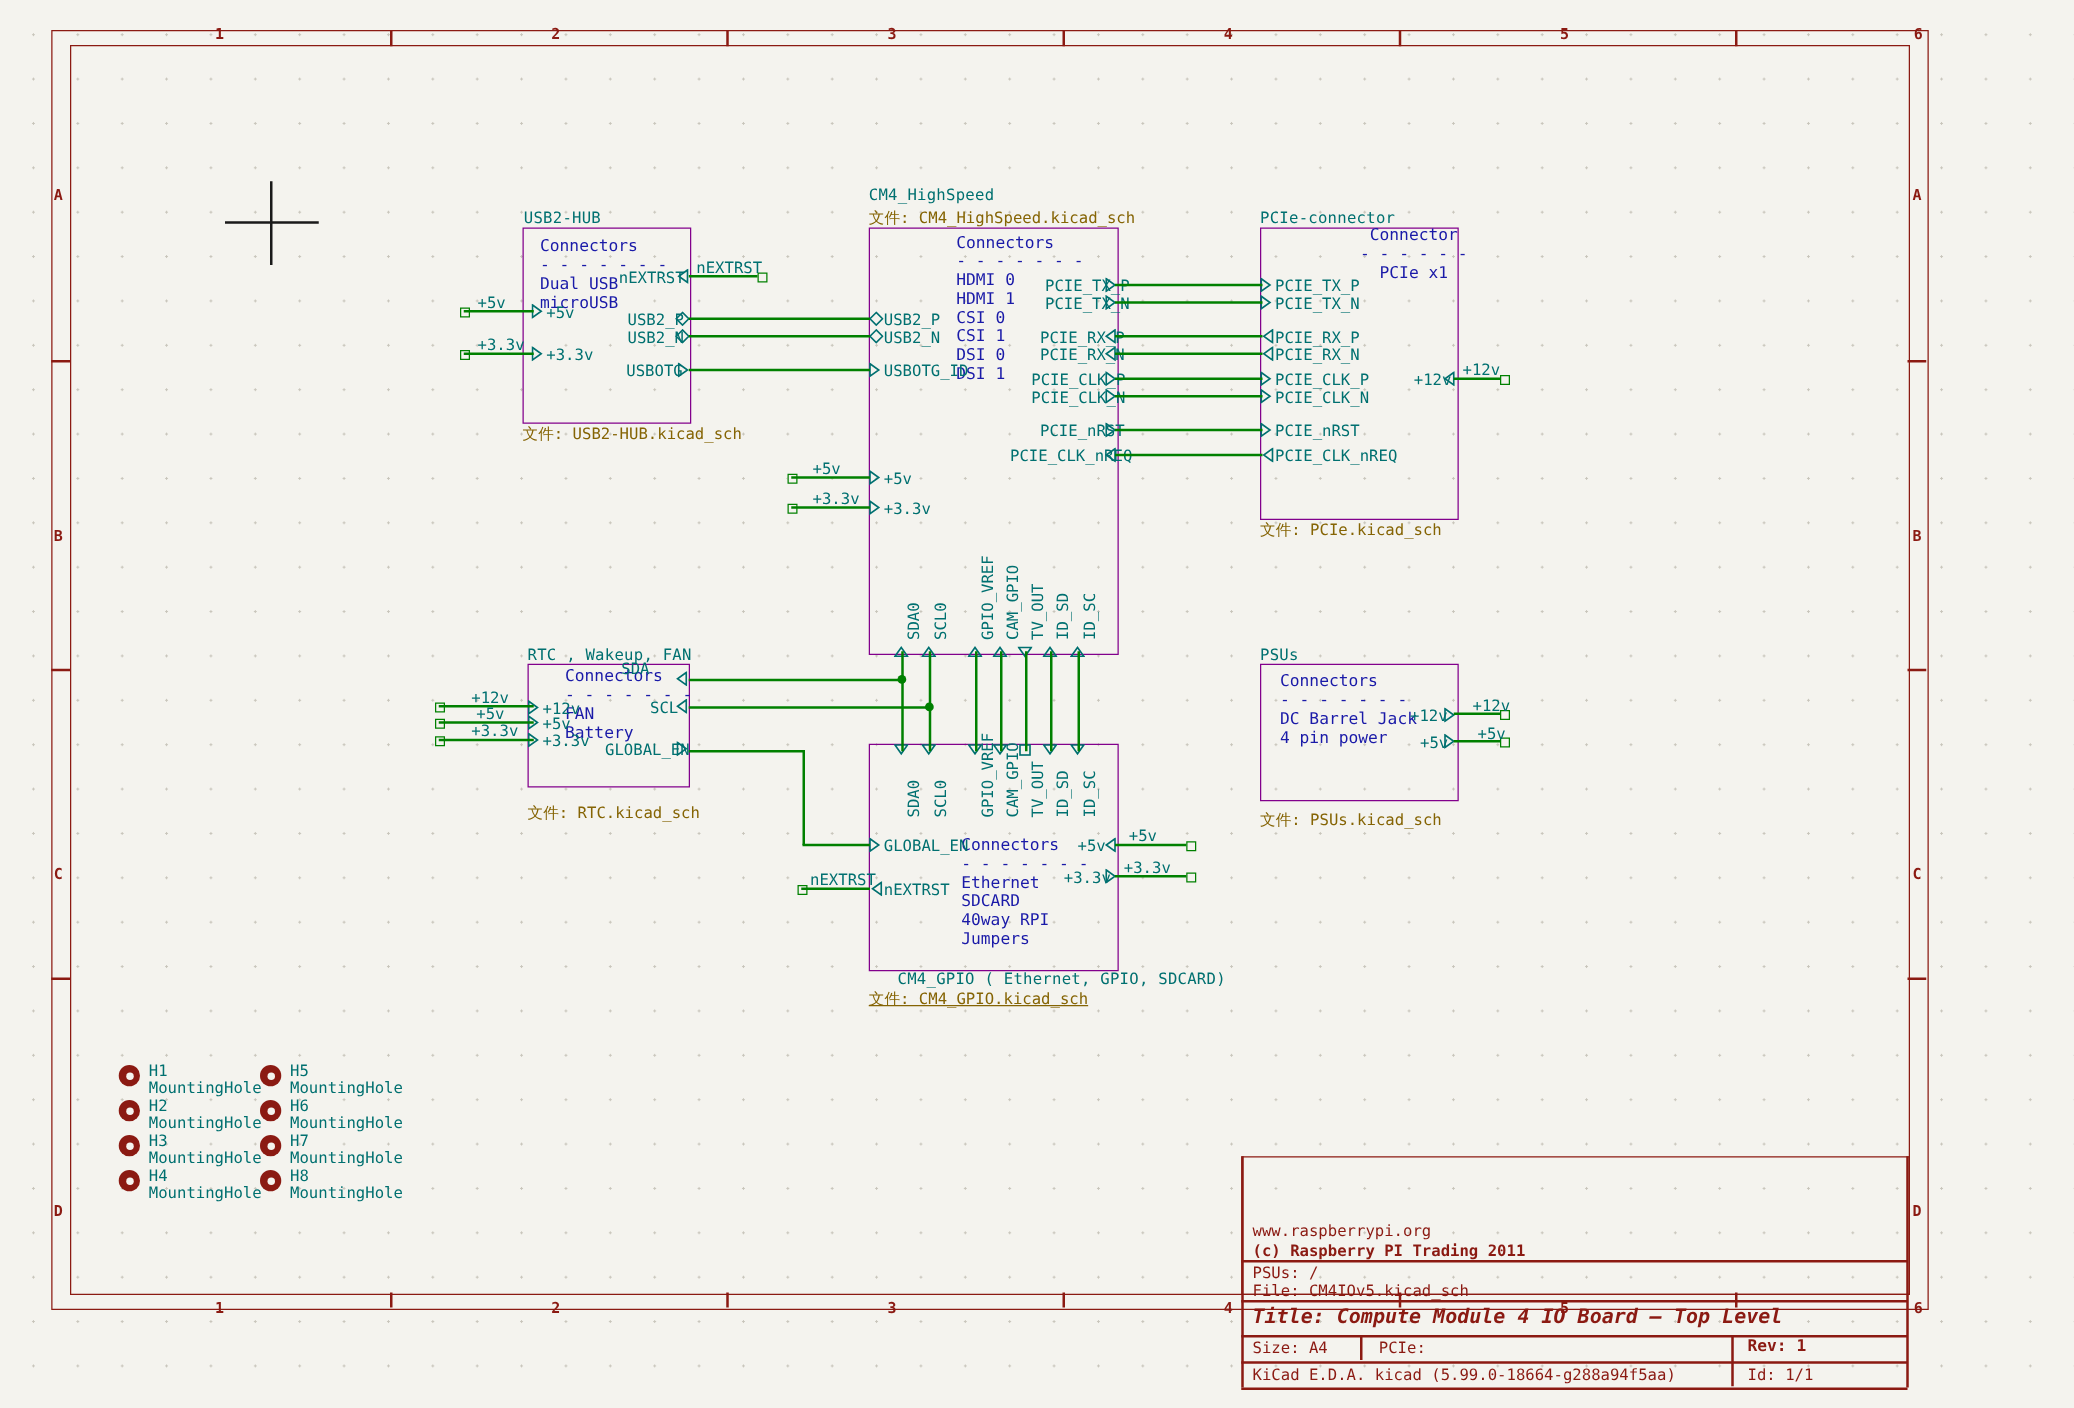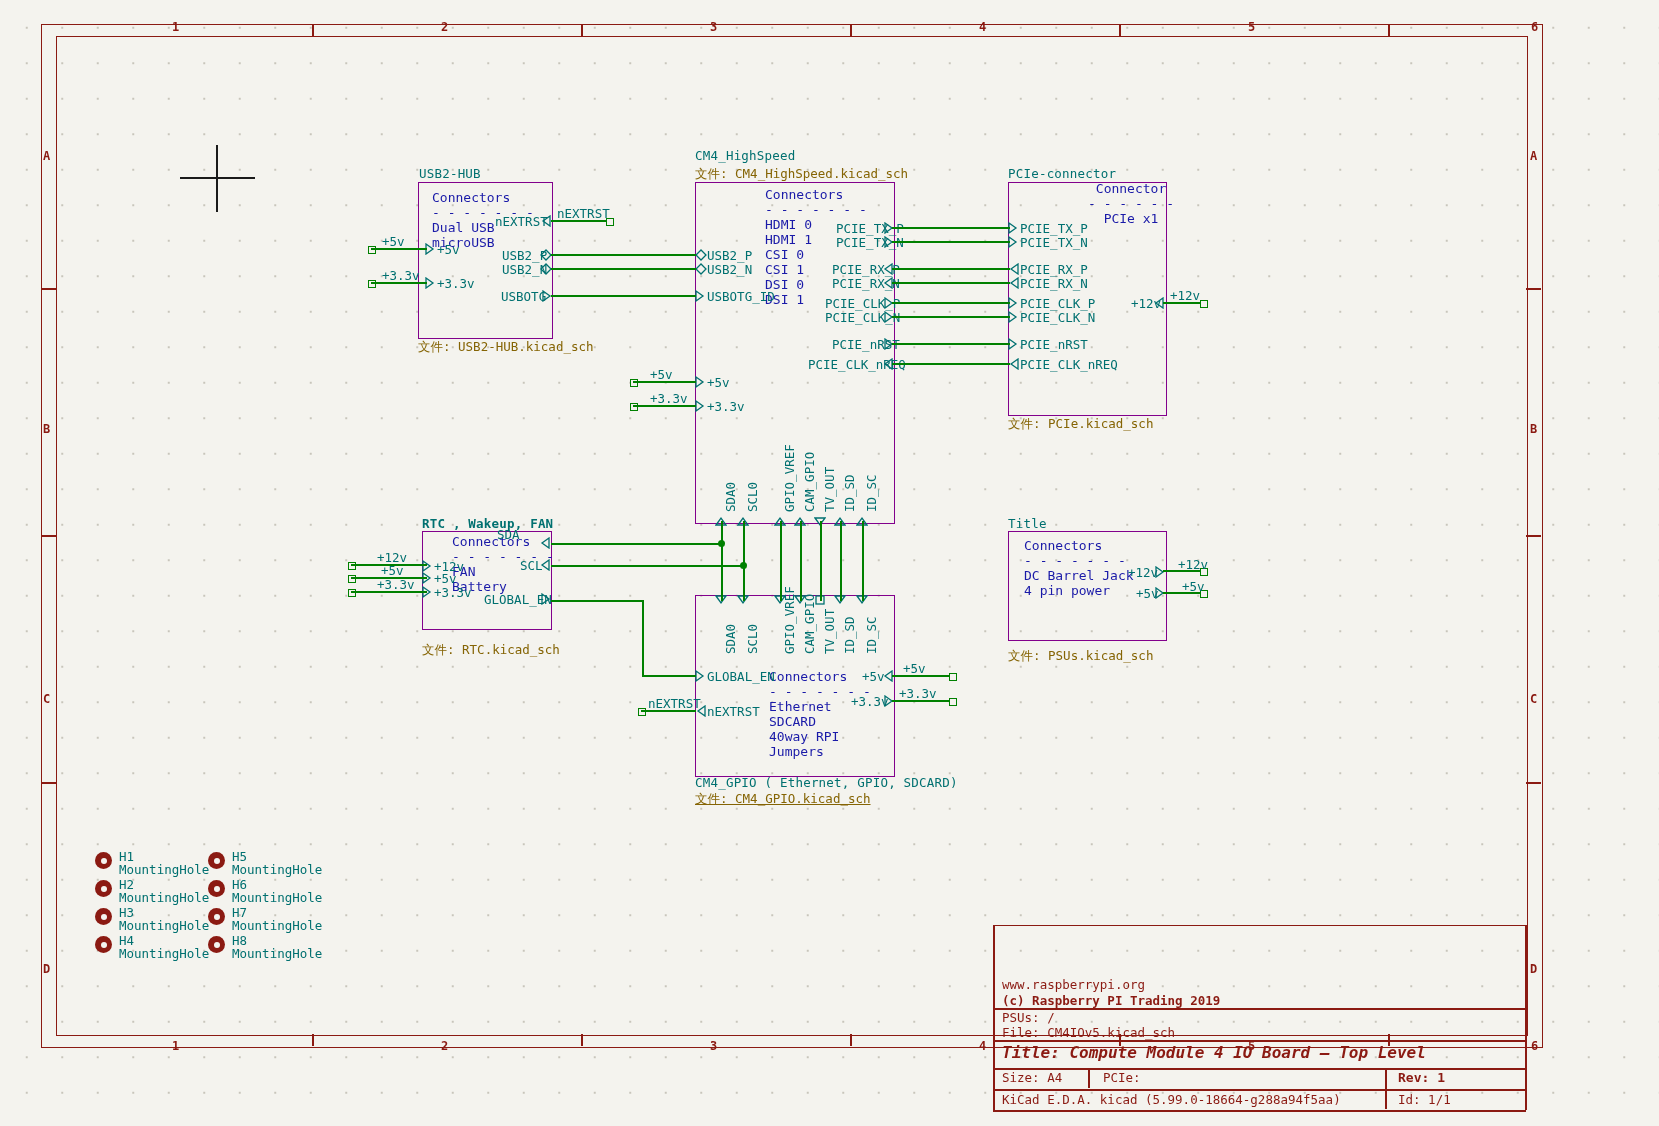--- a/index.html
+++ b/index.html
@@ -285,21 +285,21 @@
   <svg class="pinsym" style="left:1008px;top:358px;" width="12" height="12">
     <path d="M10 1 L3 6 L10 11 Z" fill="none" stroke="#007070" stroke-width="1.3"></path>
     </svg>
   <div class="pin-lbl" style="left:1020px;top:359px;">PCIE_CLK_nREQ</div>
 
   <div class="pin-lbl" style="left:1131px;top:298px;">+12v</div>
   <svg class="pinsym" style="left:1153px;top:297px;" width="12" height="12">
     <path d="M10 1 L3 6 L10 11 Z" fill="none" stroke="#007070" stroke-width="1.3"></path>
     </svg>
 
-  <div class="sheet-name" style="left:422px;top:516px;font-weight:bold;">RTC , Wakeup, FAN</div>
+  <div class="sheet-name" style="left:422px;top:516px;">RTC , Wakeup, FAN</div>
   <div class="sheet-box" style="left:422px;top:531px;width:128px;height:97px;"></div>
   <div class="blk-text" style="left:452px;top:534px;">Connectors
 - - - - - - -
 FAN
 Battery</div>
   <div class="sheet-file" style="left:422px;top:642px;">文件: RTC.kicad_sch</div>
 
   <svg class="pinsym" style="left:422px;top:560px;" width="12" height="12">
     <path d="M1 1 L8 6 L1 11 Z" fill="none" stroke="#007070" stroke-width="1.3"></path>
     </svg>
@@ -319,39 +319,39 @@
     </svg>
   <div class="pin-lbl" style="left:520px;top:560px;">SCL</div>
   <svg class="pinsym" style="left:539px;top:559px;" width="12" height="12">
     <path d="M10 1 L3 6 L10 11 Z" fill="none" stroke="#007070" stroke-width="1.3"></path>
     </svg>
   <div class="pin-lbl" style="left:484px;top:594px;">GLOBAL_EN</div>
   <svg class="pinsym" style="left:539px;top:593px;" width="12" height="12">
     <path d="M3 1 L10 6 L3 11 Z" fill="none" stroke="#007070" stroke-width="1.3"></path>
     </svg>
 
-  <div class="sheet-name" style="left:1008px;top:516px;">Title</div>
+  <div class="sheet-name" style="left:1008px;top:516px;">PSUs</div>
   <div class="sheet-box" style="left:1008px;top:531px;width:157px;height:108px;"></div>
   <div class="blk-text" style="left:1024px;top:538px;">Connectors
 - - - - - - -
 DC Barrel Jack
 4 pin power</div>
   <div class="sheet-file" style="left:1008px;top:648px;">文件: PSUs.kicad_sch</div>
 
   <div class="pin-lbl" style="left:1128px;top:567px;">+12v</div>
   <svg class="pinsym" style="left:1153px;top:566px;" width="12" height="12">
     <path d="M3 1 L10 6 L3 11 Z" fill="none" stroke="#007070" stroke-width="1.3"></path>
     </svg>
   <div class="pin-lbl" style="left:1136px;top:588px;">+5v</div>
   <svg class="pinsym" style="left:1153px;top:587px;" width="12" height="12">
     <path d="M3 1 L10 6 L3 11 Z" fill="none" stroke="#007070" stroke-width="1.3"></path>
     </svg>
 
   <div class="sheet-box" style="left:695px;top:595px;width:198px;height:180px;"></div>
-  <div class="sheet-name" style="left:695px;top:775px;">CM4_GPIO ( Ethernet, GPIO, SDCARD)</div>
+  <div class="sheet-name" style="left:718px;top:775px;">CM4_GPIO ( Ethernet, GPIO, SDCARD)</div>
   <div class="sheet-file" style="left:695px;top:791px;text-decoration:underline;">文件: CM4_GPIO.kicad_sch</div>
   <div class="blk-text" style="left:769px;top:669px;">Connectors
 - - - - - - -
 Ethernet
 SDCARD
 40way RPI
 Jumpers</div>
 
   <div class="pin-lbl vert" style="left:725px;top:654px;">SDA0</div>
   <svg class="pinsym" style="left:715px;top:595px;" width="12" height="12">
@@ -533,21 +533,21 @@
   <div class="mh" style="left:208px;top:936px;">
     <div class="mh-ring">
         <div class="mh-hole"></div>
       </div>
     <div class="mh-ref">H8</div>
     <div class="mh-val">MountingHole</div>
   </div>
 
   <div id="titleblock" style="left:993px;top:925px;width:533px;height:109px;"></div>
   <div class="tb-txt" style="left:1002px;top:979px;">www.raspberrypi.org</div>
-  <div class="tb-txt bold" style="left:1002px;top:995px;">(c) Raspberry PI Trading 2019</div>
+  <div class="tb-txt bold" style="left:1002px;top:995px;">(c) Raspberry PI Trading 2011</div>
   <div class="tb-line" style="left:993px;top:1008px;width:533px;"></div>
   <div class="tb-txt" style="left:1002px;top:1012px;">PSUs: /</div>
   <div class="tb-txt" style="left:1002px;top:1027px;">File: CM4IOv5.kicad_sch</div>
   <div class="tb-line" style="left:993px;top:1040px;width:533px;"></div>
   <div class="tb-txt big" style="left:1002px;top:1045px;">Title: Compute Module 4 IO Board — Top Level</div>
   <div class="tb-line" style="left:993px;top:1068px;width:533px;"></div>
   <div class="tb-txt" style="left:1002px;top:1072px;">Size: A4</div>
   <div class="tb-vline" style="left:1088px;top:1068px;height:20px;"></div>
   <div class="tb-txt" style="left:1103px;top:1072px;">PCIe:</div>
   <div class="tb-vline" style="left:1385px;top:1068px;height:41px;"></div>

